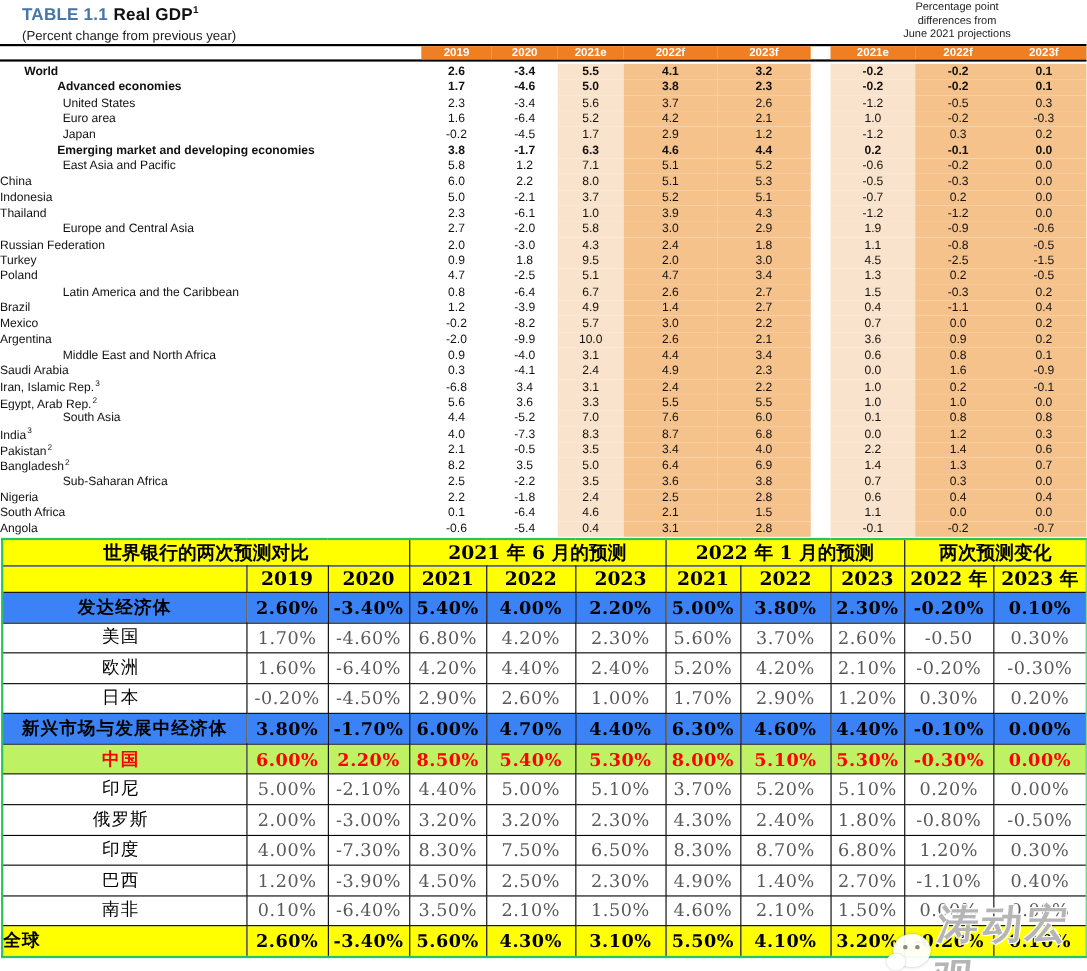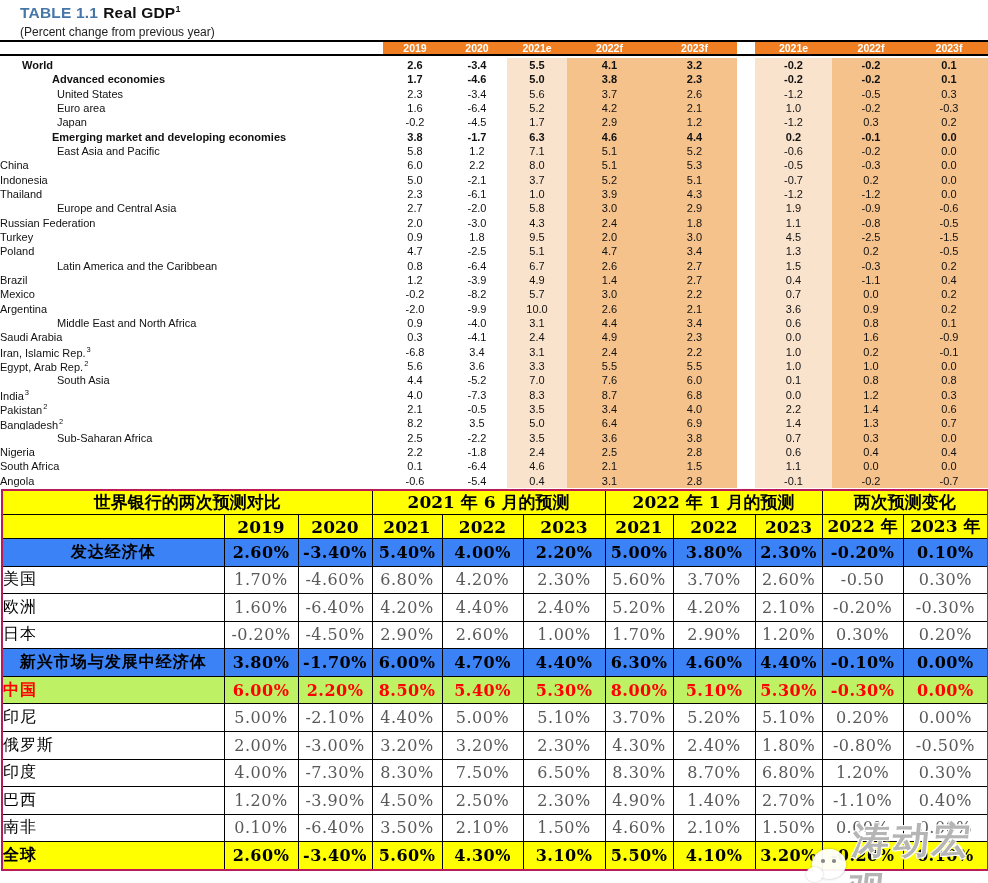--- a/index.html
+++ b/index.html
@@ -30,25 +30,25 @@
   .ind0{padding-left:22px;}.ind1{padding-left:52px;}.ind2{padding-left:57px;}.ind3{}
   .t1c{height:100%;display:flex;align-items:center;justify-content:center;}
   .w2019{width:64px;}.w2020{width:60px;}.w2021e{width:60px;}.w2022f{width:85px;}.w2023f{width:85px;}
   .wgap{width:18px;}.wd1{width:77px;}.wd2{width:78px;}.wd3{width:78px;}
   .sl{background:#FAE3CC;}
   .sm{background:#F5C28C;}
 
   
   #table2wrap{position:absolute;top:489px;left:0;width:988px;}
   table.t2{border-collapse:collapse;table-layout:fixed;width:986px;height:382px;margin-left:1px;
-           font-family:"DejaVu Serif","Liberation Serif",serif;border:2px solid #be185d;}
+           font-family:"DejaVu Serif","Liberation Serif",serif;border:2px solid #22c55e;}
   .t2 th,.t2 td{border:1px solid #000;text-align:center;padding:0;overflow:hidden;white-space:nowrap;}
   .t2 th{background:#FFFF00;color:#000;font-size:17px;font-weight:bold;}
   .t2 td{font-size:16px;color:#595959;letter-spacing:.5px;}
-  .t2 td.lbl{color:#000;text-align:left;padding-right:7px;letter-spacing:1px;}
+  .t2 td.lbl{color:#000;text-align:center;padding-right:7px;letter-spacing:1px;}
   .t2 tr.cat td{background:#3b82f6;font-weight:bold;color:#000;}
   .t2 tr.cat td.lbl{text-align:center;padding-right:0;}
   .t2 tr.china td{background:#bef264;color:#FF0000;font-weight:bold;}
   .t2 tr.total td{background:#FFFF00;font-weight:bold;color:#000;}
   .t2 tr.total td.lbl{text-align:left;padding-right:0;}
 
   
   .watermark{position:absolute;top:816px;left:806px;display:flex;align-items:center;
              z-index:5;pointer-events:none;}
   .wm-icon{position:relative;width:44px;height:46px;flex:0 0 auto;}
@@ -67,20 +67,25 @@
 <body>
 
 <div id="page">
 
   <div id="table1">
     <div class="t1-titlebox">
       <span class="t1-t-blue">TABLE 1.1</span><span class="t1-t-black"><span>Real GDP</span><sup>1</sup></span>
     </div>
     <div class="t1-subtitle">(Percent change from previous year)</div>
 
+    <div class="t1-note">
+      <div>Percentage point</div>
+      <div>differences from</div>
+      <div>June 2021 projections</div>
+    </div>
 
     <div class="t1-header">
       <div class="t1h-cell t1h-blank" style="width:383px"></div>
       <div class="t1h-cell w2019">2019</div>
       <div class="t1h-cell w2020">2020</div>
       <div class="t1h-cell w2021e">2021e</div>
       <div class="t1h-cell w2022f">2022f</div>
       <div class="t1h-cell w2023f">2023f</div>
       <div class="t1h-cell t1h-blank wgap"></div>
       <div class="t1h-cell wd1">2021e</div>

